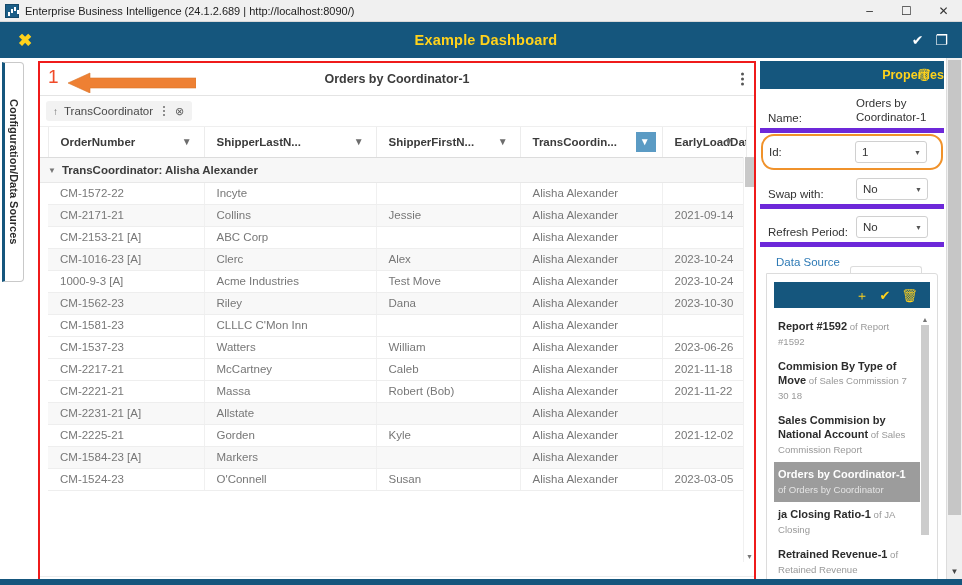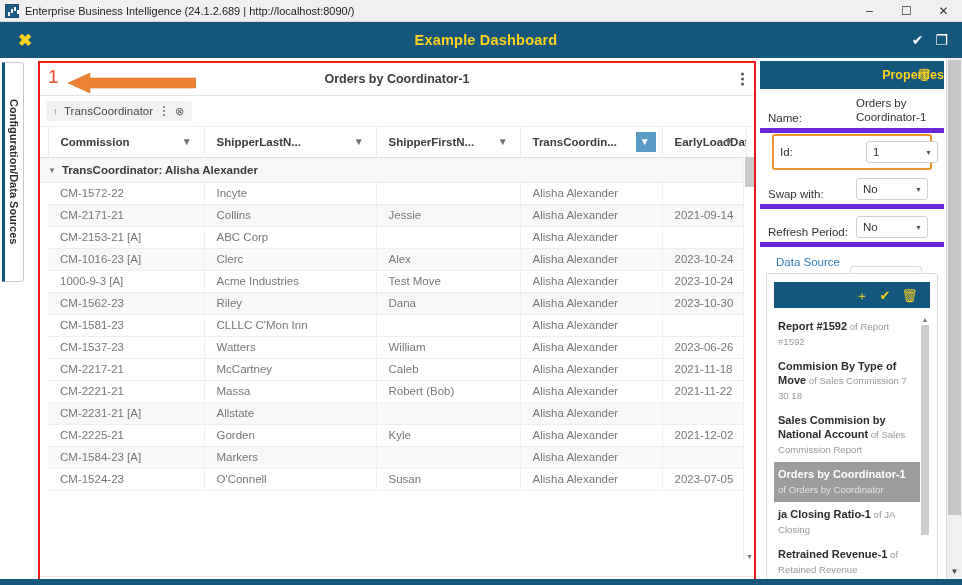--- a/index.html
+++ b/index.html
@@ -241,22 +241,22 @@
   }
   .prop-row {
     display: flex; align-items: flex-end;
     padding: 7px 8px 4px 8px;
     border-bottom: 5px solid #6d28d9;
     min-height: 36px;
   }
   .prop-label { font-size: 11.5px; color: #333; flex: 0 0 88px; padding-top: 2px; }
   .prop-value { font-size: 11.5px; color: #333; flex: 1 1 auto; line-height: 14px; }
   .prop-row.highlight {
-    border: 2px solid #f0922b; border-radius: 3px;
-    padding: 5px 6px; margin: 1px 12px; min-height: 34px;
+    border: 2px solid #f0922b; border-radius: 13px;
+    padding: 5px 6px; margin: 1px 1px; min-height: 34px;
     align-items: center;
   }
   .prop-row.highlight .prop-label { flex: 0 0 86px; padding-top: 0; }
   select.dd {
     -webkit-appearance: none; appearance: none;
     width: 72px; height: 22px;
     border: 1px solid #d0d0d0; border-radius: 3px;
     background: #ffffff;
     font-family: "Liberation Sans", sans-serif;
     font-size: 11.5px; color: #333;
@@ -403,21 +403,21 @@
             <col style="width:156px">
             <col style="width:172px">
           <col style="width:144px">
             <col style="width:142px">
             <col style="width:84px">
         </colgroup>
         <thead>
           <tr>
             <th></th>
             <th>
-              <span>Commission</span>
+              <span>OrderNumber</span>
               <span class="fil">▼ </span>
             </th>
             <th>
               <span>ShipperLastN...</span>
               <span class="fil">▼ </span>
             </th>
             <th>
               <span>ShipperFirstN...</span>
               <span class="fil">▼ </span>
             </th>
@@ -540,21 +540,21 @@
               <td class="cell"></td>
               <td class="cell">Alisha Alexander</td>
               <td class="cell"></td>
             </tr>
             <tr class="">
               <td class="indent"></td>
               <td class="cell">CM-1524-23</td>
               <td class="cell">O'Connell</td>
               <td class="cell">Susan</td>
               <td class="cell">Alisha Alexander</td>
-              <td class="cell">2023-07-05</td>
+              <td class="cell">2023-03-05</td>
             </tr>
           </tbody>
       </table>
 
       <div class="vscroll">
         <div class="vup">▲</div>
         <div class="thumb"></div>
         <div class="vdn">▼</div>
       </div>
     </div>

